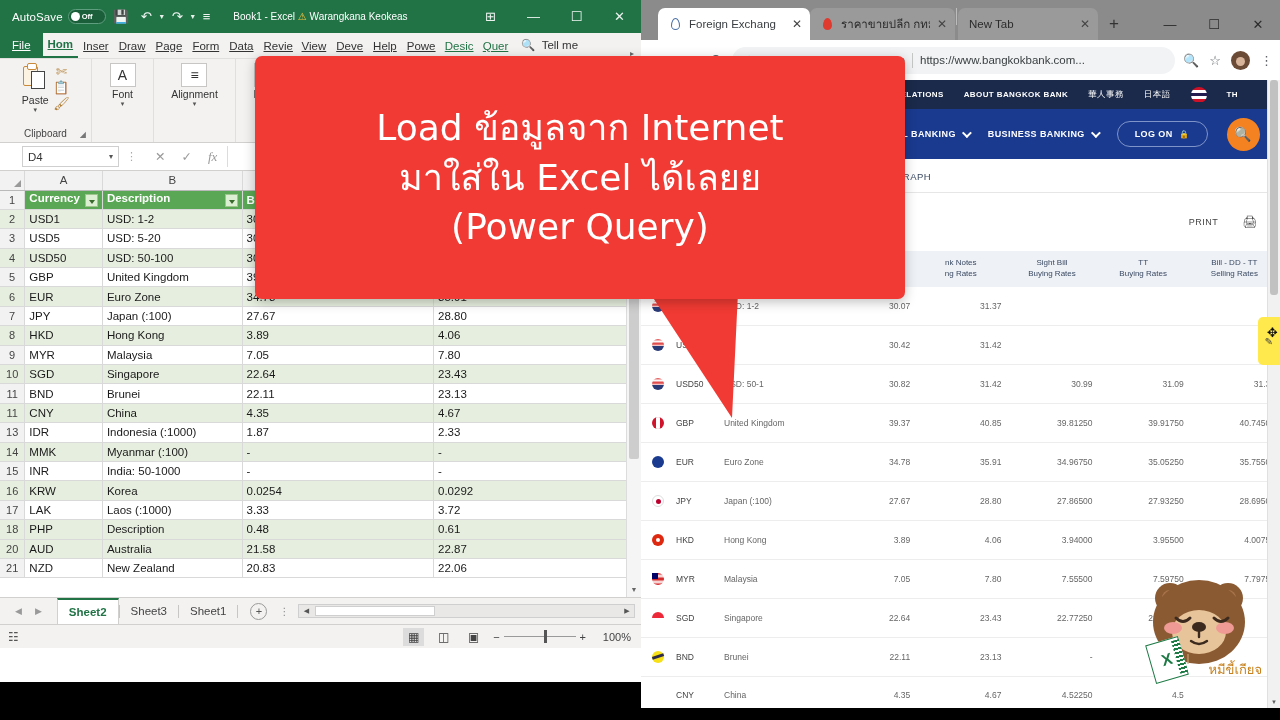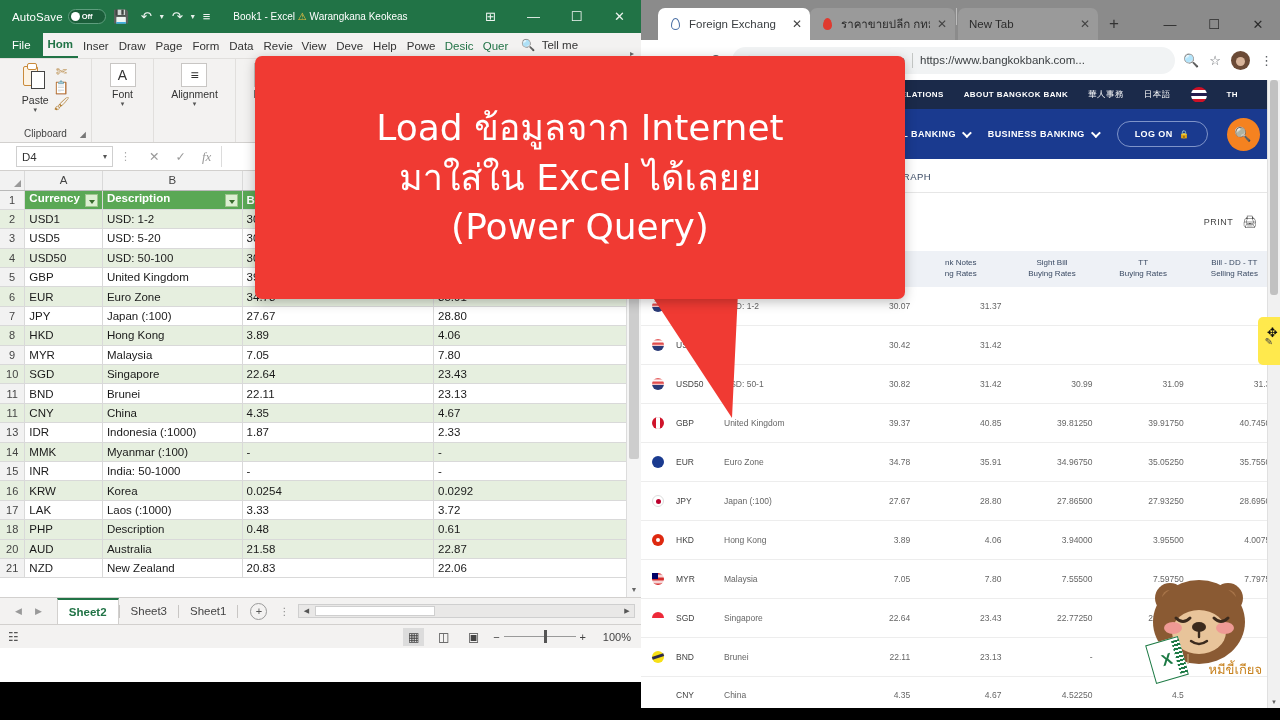--- a/index.html
+++ b/index.html
@@ -29,21 +29,21 @@
   .title-center { position: absolute; left: 0; right: 0; text-align: center;
                   font-size: 10px; pointer-events: none; }
   .title-center .warn { color: #f5c242; }
   .win-ctrl { position: absolute; right: 0; top: 0; height: 33px; display: flex;
               align-items: center; }
   .win-ctrl span { width: 43px; text-align: center; font-size: 13px; opacity: .92; }
 
   .excel-tabs { height: 26px; background: #f3f2f1; display: flex; align-items: flex-end;
                 font-size: 11.5px; color: #333; border-bottom: 1px solid #e1dfdd; }
   .excel-tabs .t { padding: 4px 5px 6px; white-space: nowrap; overflow: hidden;
-                   max-width: 38px; }
+                   max-width: 38px; text-decoration: underline; }
   .excel-tabs .t.file { color: #fff; background: #217346; padding: 5px 12px 6px;
                         max-width: none; height: 26px; display: flex; align-items: center; }
   .excel-tabs .t.active { color: #217346; font-weight: bold; border-bottom: 2.5px solid #217346; }
   .excel-tabs .t.ctx { color: #217346; }
   .excel-tabs .tellme { display: flex; align-items: center; gap: 6px; padding: 4px 8px 6px;
                         max-width: none; }
   .excel-tabs .arrow { margin-left: auto; padding-right: 7px; font-size: 8px; color: #666; }
 
   .ribbon { height: 84px; background: #f3f2f1; display: flex; align-items: stretch;
             border-bottom: 1px solid #d2d0ce; }
@@ -66,21 +66,21 @@
   .paste-ico { width: 28px; height: 30px; position: relative; }
   .paste-ico .clip { position: absolute; left: 2px; top: 3px; width: 15px; height: 20px;
                      border: 1.6px solid #c98a3a; border-radius: 2px; background: #fdf3e3; }
   .paste-ico .clip:before { content:""; position:absolute; left:3px; top:-4px; width:8px;
                      height:5px; border:1.6px solid #c98a3a; border-radius:2px; background:#fff;}
   .paste-ico .doc { position: absolute; left: 10px; top: 8px; width: 14px; height: 18px;
                     border: 1.6px solid #444; background: #fff; }
 
   .formula-bar { height: 28px; background: #fff; display: flex; align-items: center;
                  border-bottom: 1px solid #d2d0ce; }
-  .namebox { width: 97px; height: 21px; margin-left: 16px; border: 1px solid #cfcfcf;
+  .namebox { width: 97px; height: 21px; margin-left: 22px; border: 1px solid #cfcfcf;
              background: #fff; display: flex; align-items: center; justify-content: space-between;
              padding: 0 5px; font-size: 11.5px; color: #333; }
   .namebox .cv { font-size: 8px; color: #555; }
   .fb-sep { color: #aaa; font-size: 11px; padding: 0 7px; letter-spacing: 1px; }
   .fb-icons { display: flex; gap: 16px; align-items: center; padding: 0 10px;
               color: #9a9a9a; font-size: 12.5px; }
   .fb-icons .fx { font-style: italic; font-family: "Liberation Serif", serif; font-size: 13px; }
   .fb-input { flex: 1; height: 21px; border-left: 1px solid #dcdcdc; }
 
   .grid-wrap { position: relative; height: 426px; overflow: hidden; background: #fff; }
@@ -218,21 +218,21 @@
                padding-left: 128px; font-size: 9.5px; color: #3a4a63; letter-spacing: .5px;
                border-bottom: 1px solid #e6e6e6; }
   .site-tabs .st { padding: 9px 2px 8px; }
   .site-tabs .st.active { color: #1a3a8f; border-bottom: 2px solid #1a3a8f; }
 
   .go-row { height: 58px; background: #fff; display: flex; align-items: center;
             padding: 0 22px 0 128px; }
   .go-btn { background: #0b3ea8; color: #fff; border-radius: 18px; width: 108px; height: 31px;
             display: flex; align-items: center; justify-content: center; font-size: 9.5px;
             font-weight: bold; letter-spacing: .6px; }
-  .print-link { margin-left: auto; display: flex; align-items: center; gap: 9px;
+  .print-link { margin-left: auto; display: flex; align-items: center; gap: 24px;
                 font-size: 9px; color: #444; letter-spacing: .5px; }
 
   table.rates { width: 100%; border-collapse: collapse; font-size: 8.5px; color: #555;
                 table-layout: fixed; }
   table.rates th { background: #eef1f6; color: #3a4a63; font-weight: normal; font-size: 8px;
                 text-align: center; padding: 7px 3px; line-height: 1.35; vertical-align: middle; }
   table.rates td { padding: 13px 5px; border-bottom: 1px solid #ededed; text-align: right;
                 color: #666; font-size: 8.5px; }
   table.rates td.cur-flag { width: 30px; text-align: center; padding-left: 8px; }
   table.rates td.cur-code { width: 48px; text-align: left; color: #444; }

